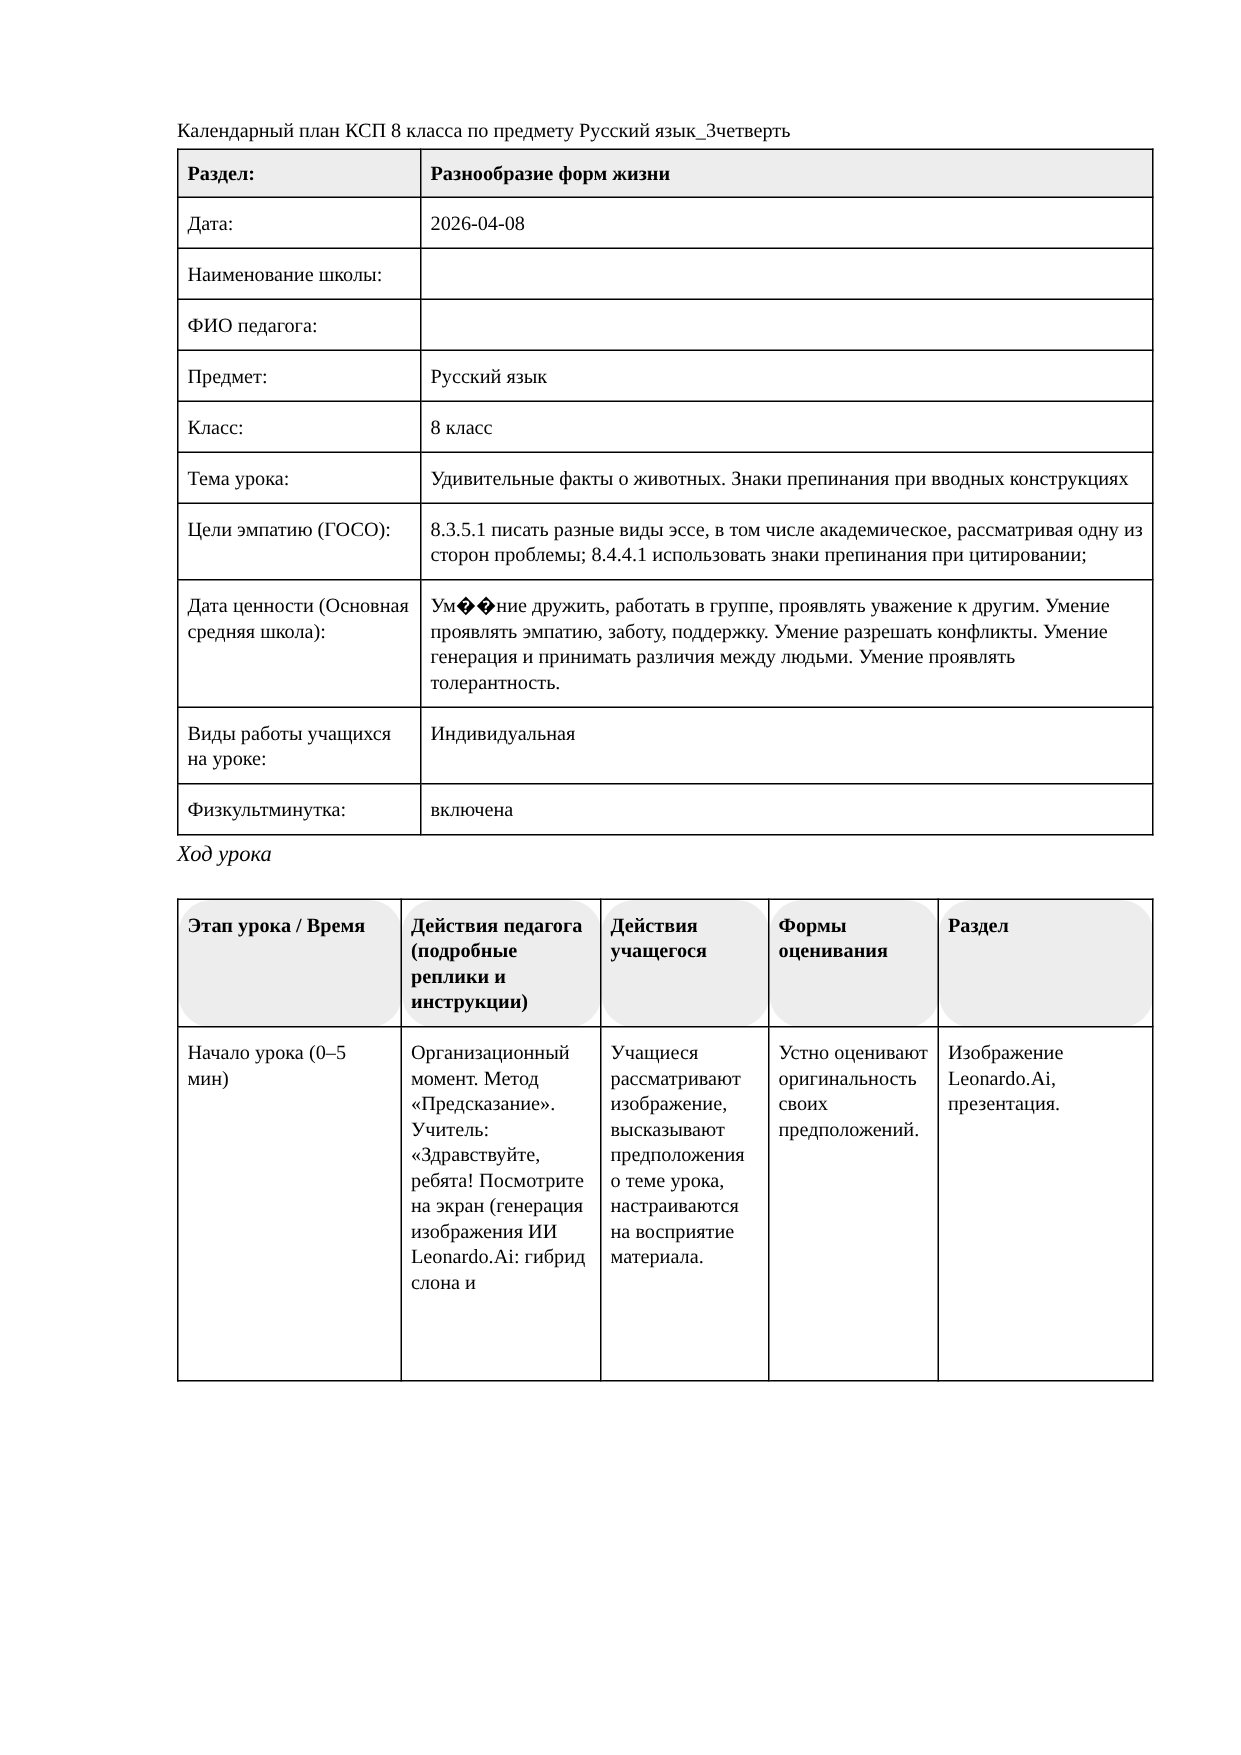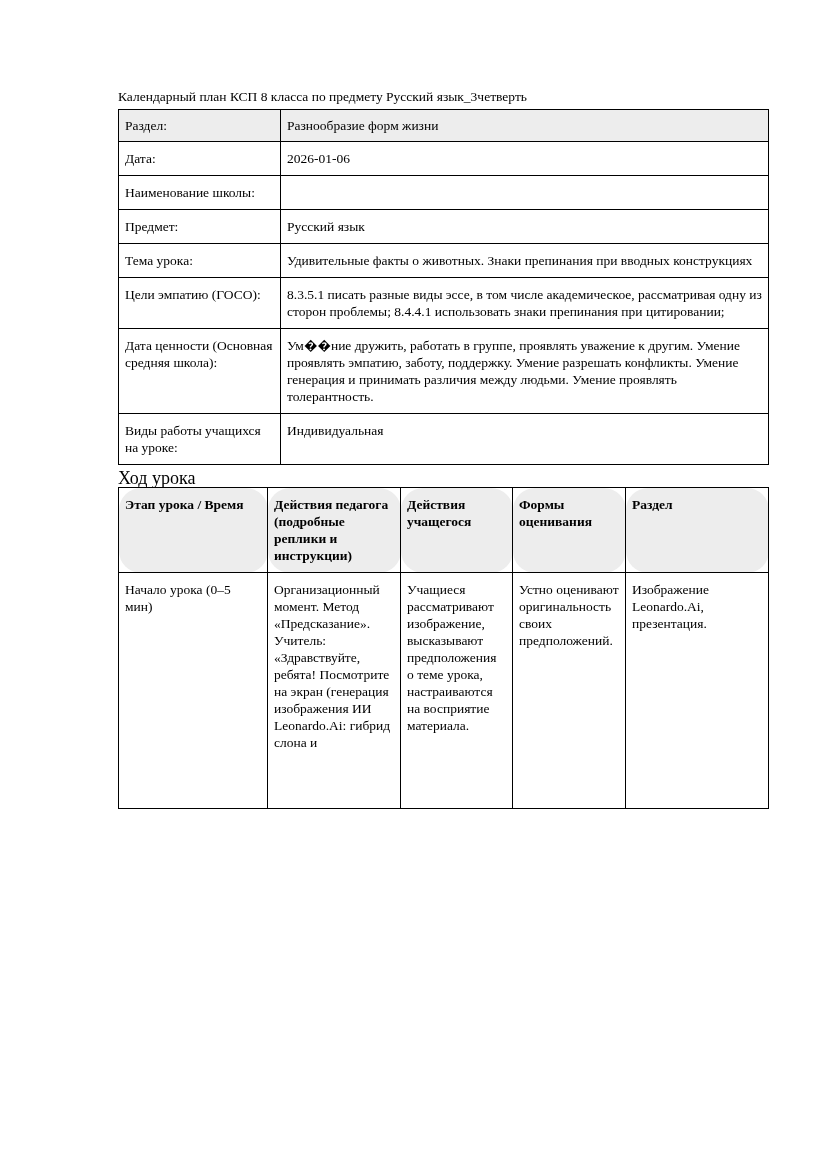--- a/index.html
+++ b/index.html
@@ -11,21 +11,21 @@
     width: 827px;
     height: 1170px;
     position: relative;
     font-family: "Liberation Serif", serif;
     color: var(--text-color, #000);
     overflow: hidden;
   }
   .doc {
     position: absolute;
     left: 118px;
-    top: 88px;
+    top: 78px;
     width: 650px;
   }
   .title {
     font-size: 13.5px;
     line-height: 17px;
     margin: 0 0 4px 0;
     white-space: nowrap;
   }
   table {
     border-collapse: collapse;
@@ -38,28 +38,29 @@
     font-size: 13.5px;
     line-height: 17px;
     vertical-align: top;
     text-align: left;
     overflow-wrap: break-word;
     word-wrap: break-word;
   }
   
   .row-header td {
     background: var(--header-bg, #ededed);
-    font-weight: normal;
+    font-weight: bold;
     padding-top: 7px;
     padding-bottom: 7px;
   }
   .section-heading {
-    font-size: 18px;
+    font-size: 15px;
     line-height: 17px;
-    margin: 5px 0 0 0;
+    margin: 5px 0 20px 0;
+    font-style: italic;
   }
   .course thead th {
     background: var(--header-bg, #ededed);
     font-weight: bold;
     border-radius: 22px;
   }
   .course tbody tr.course-body-row {
     height: 236px;
   }
 </style>
@@ -75,45 +76,57 @@
       <col style="width:162px">
       <col style="width:488px">
     </colgroup>
     <tbody id="info-body">
         <tr class="row-header">
           <td>Раздел:</td>
           <td>Разнообразие форм жизни</td>
         </tr>
         <tr>
           <td>Дата:</td>
-          <td>2026-01-06</td>
+          <td>2026-04-08</td>
         </tr>
         <tr>
           <td>Наименование школы:</td>
           <td></td>
         </tr>
         <tr>
+          <td>ФИО педагога:</td>
+          <td></td>
+        </tr>
+        <tr>
           <td>Предмет:</td>
           <td>Русский язык</td>
+        </tr>
+        <tr>
+          <td>Класс:</td>
+          <td>8 класс</td>
         </tr>
         <tr>
           <td>Тема урока:</td>
           <td>Удивительные факты о животных. Знаки препинания при вводных конструкциях</td>
         </tr>
         <tr>
           <td>Цели эмпатию (ГОСО):</td>
           <td>8.3.5.1 писать разные виды эссе, в том числе академическое, рассматривая одну из сторон проблемы; 8.4.4.1 использовать знаки препинания при цитировании;</td>
         </tr>
         <tr>
           <td>Дата ценности (Основная средняя школа):</td>
           <td>Ум��ние дружить, работать в группе, проявлять уважение к другим. Умение проявлять эмпатию, заботу, поддержку. Умение разрешать конфликты. Умение генерация и принимать различия между людьми. Умение проявлять толерантность.</td>
         </tr>
         <tr>
           <td>Виды работы учащихся на уроке:</td>
           <td>Индивидуальная</td>
+        </tr>
+        <tr>
+          <td>Физкультминутка:</td>
+          <td>включена</td>
         </tr>
       </tbody>
   </table>
 
   <div class="section-heading">Ход урока</div>
 
   <table class="course">
     <colgroup>
       <col style="width:149px">
       <col style="width:133px">

